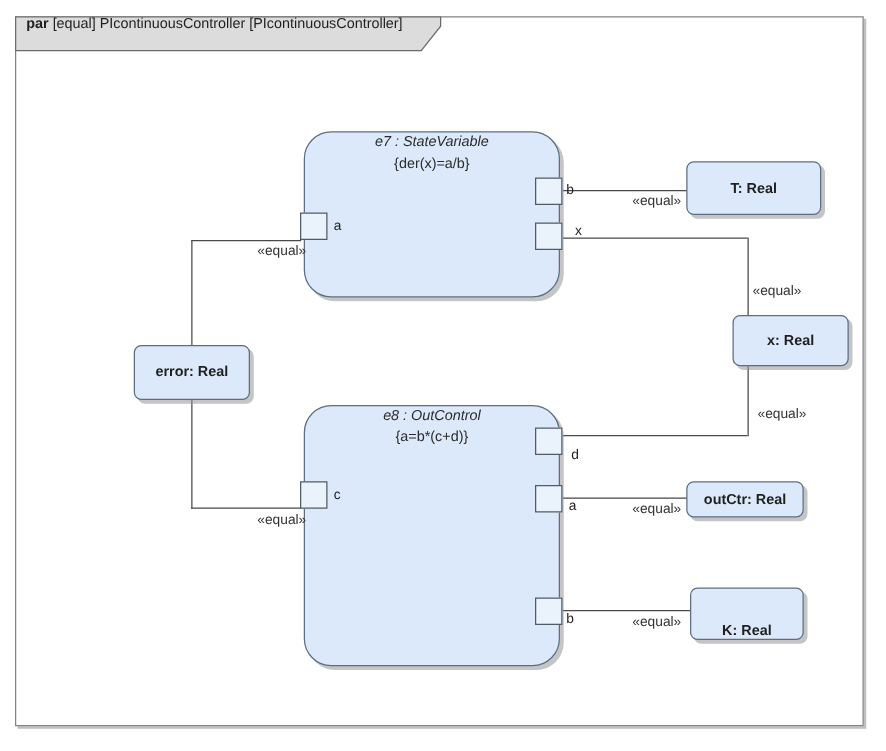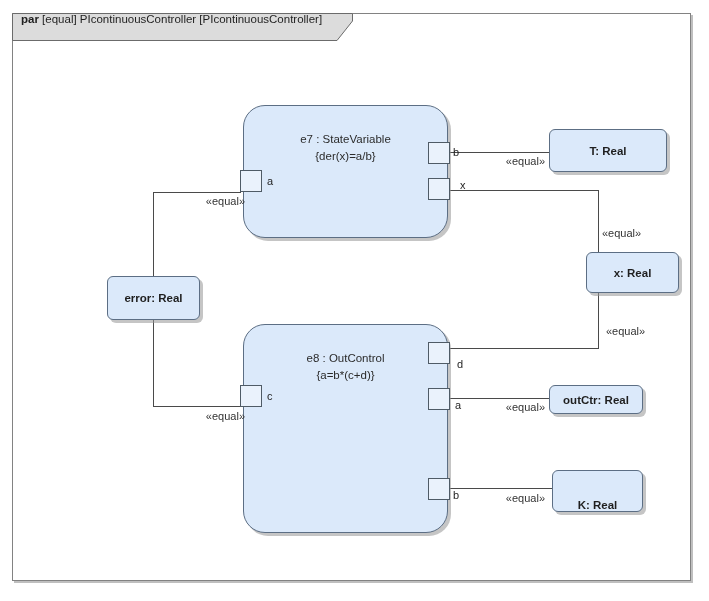--- a/index.html
+++ b/index.html
@@ -15,21 +15,21 @@
   .tab-text{
     position:absolute;left:21px;top:13px;height:27px;display:flex;
     font-size:11.5px;color:#1f1f1f;white-space:pre;
   }
   .tab-text .kw{font-weight:bold;}
   .cblock{
     position:absolute;background:#dbe9fa;border:1px solid #5c6e84;border-radius:22px;
     box-shadow:3px 3px 0 rgba(150,150,150,.55);z-index:2;box-sizing:border-box;
     text-align:center;font-size:11.5px;color:#2b2b2b;
   }
-  .cblock .bname{margin-top:25px;line-height:17px;}
+  .cblock .bname{line-height:17px;font-style:italic;}
   .cblock .bcons{line-height:17px;text-align:center;}
   .vbox{
     position:absolute;background:#dbe9fa;border:1px solid #5c6e84;border-radius:6px;
     box-shadow:3px 3px 0 rgba(150,150,150,.55);z-index:2;box-sizing:border-box;
     display:flex;align-items:center;justify-content:center;
     font-size:11.5px;font-weight:bold;color:#1f1f1f;
   }
   .port{
     position:absolute;width:22px;height:22px;background:#eaf2fc;border:1px solid #4f5b66;
     z-index:3;box-sizing:border-box;
@@ -91,21 +91,21 @@
   <div class="port" style="left:428px;top:388px;"></div>
   <div class="port" style="left:428px;top:478px;"></div>
   <div class="portlbl" style="left:267px;top:390px;">c</div>
   <div class="portlbl" style="left:457px;top:358px;">d</div>
   <div class="portlbl" style="left:455px;top:399px;">a</div>
   <div class="portlbl" style="left:453px;top:489px;">b</div>
 
   <div class="vbox" style="left:107px;top:276px;width:93px;height:44px;">
     <span>error: Real</span>
   </div>
-  <div class="vbox" style="left:549px;top:129px;width:118px;height:43px;text-align:center;">
+  <div class="vbox" style="left:549px;top:129px;width:108px;height:43px;text-align:center;">
     <span>T: Real</span>
   </div>
   <div class="vbox" style="left:550px;top:252px;width:93px;height:41px;margin-left:36px;">
     <span>x: Real</span>
   </div>
   <div class="vbox" style="left:549px;top:385px;width:94px;height:29px;">
     <span>outCtr: Real</span>
   </div>
   <div class="vbox" style="left:552px;top:470px;width:91px;height:42px;align-items:flex-end;">
     <span>K: Real</span>

